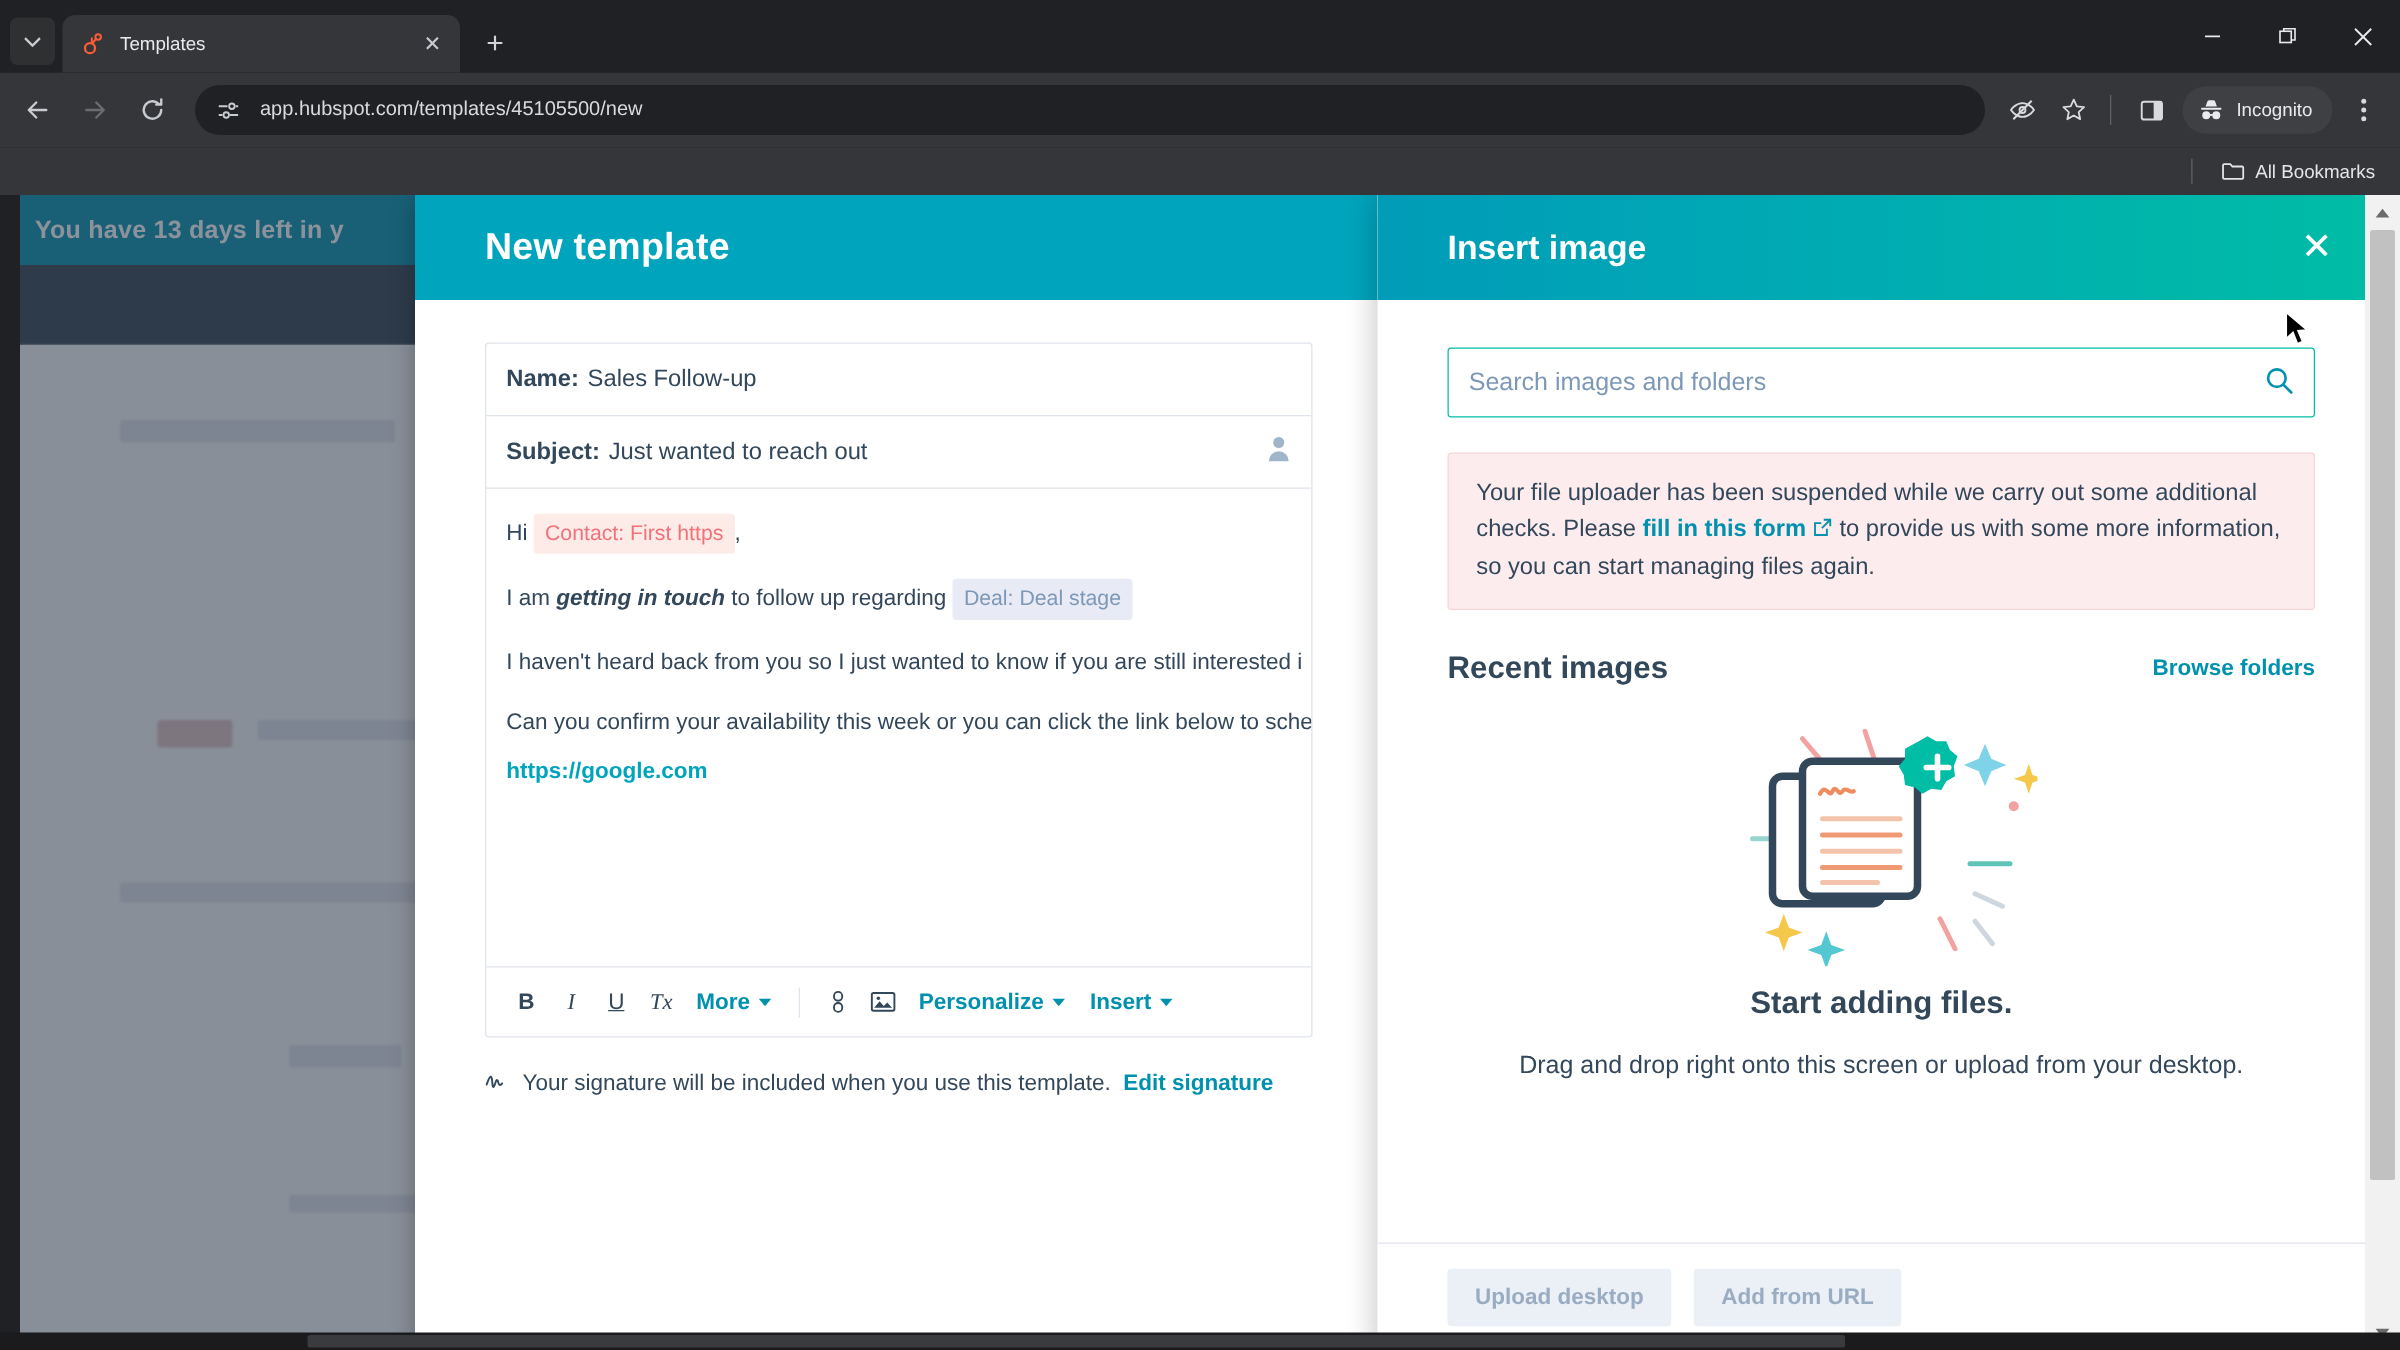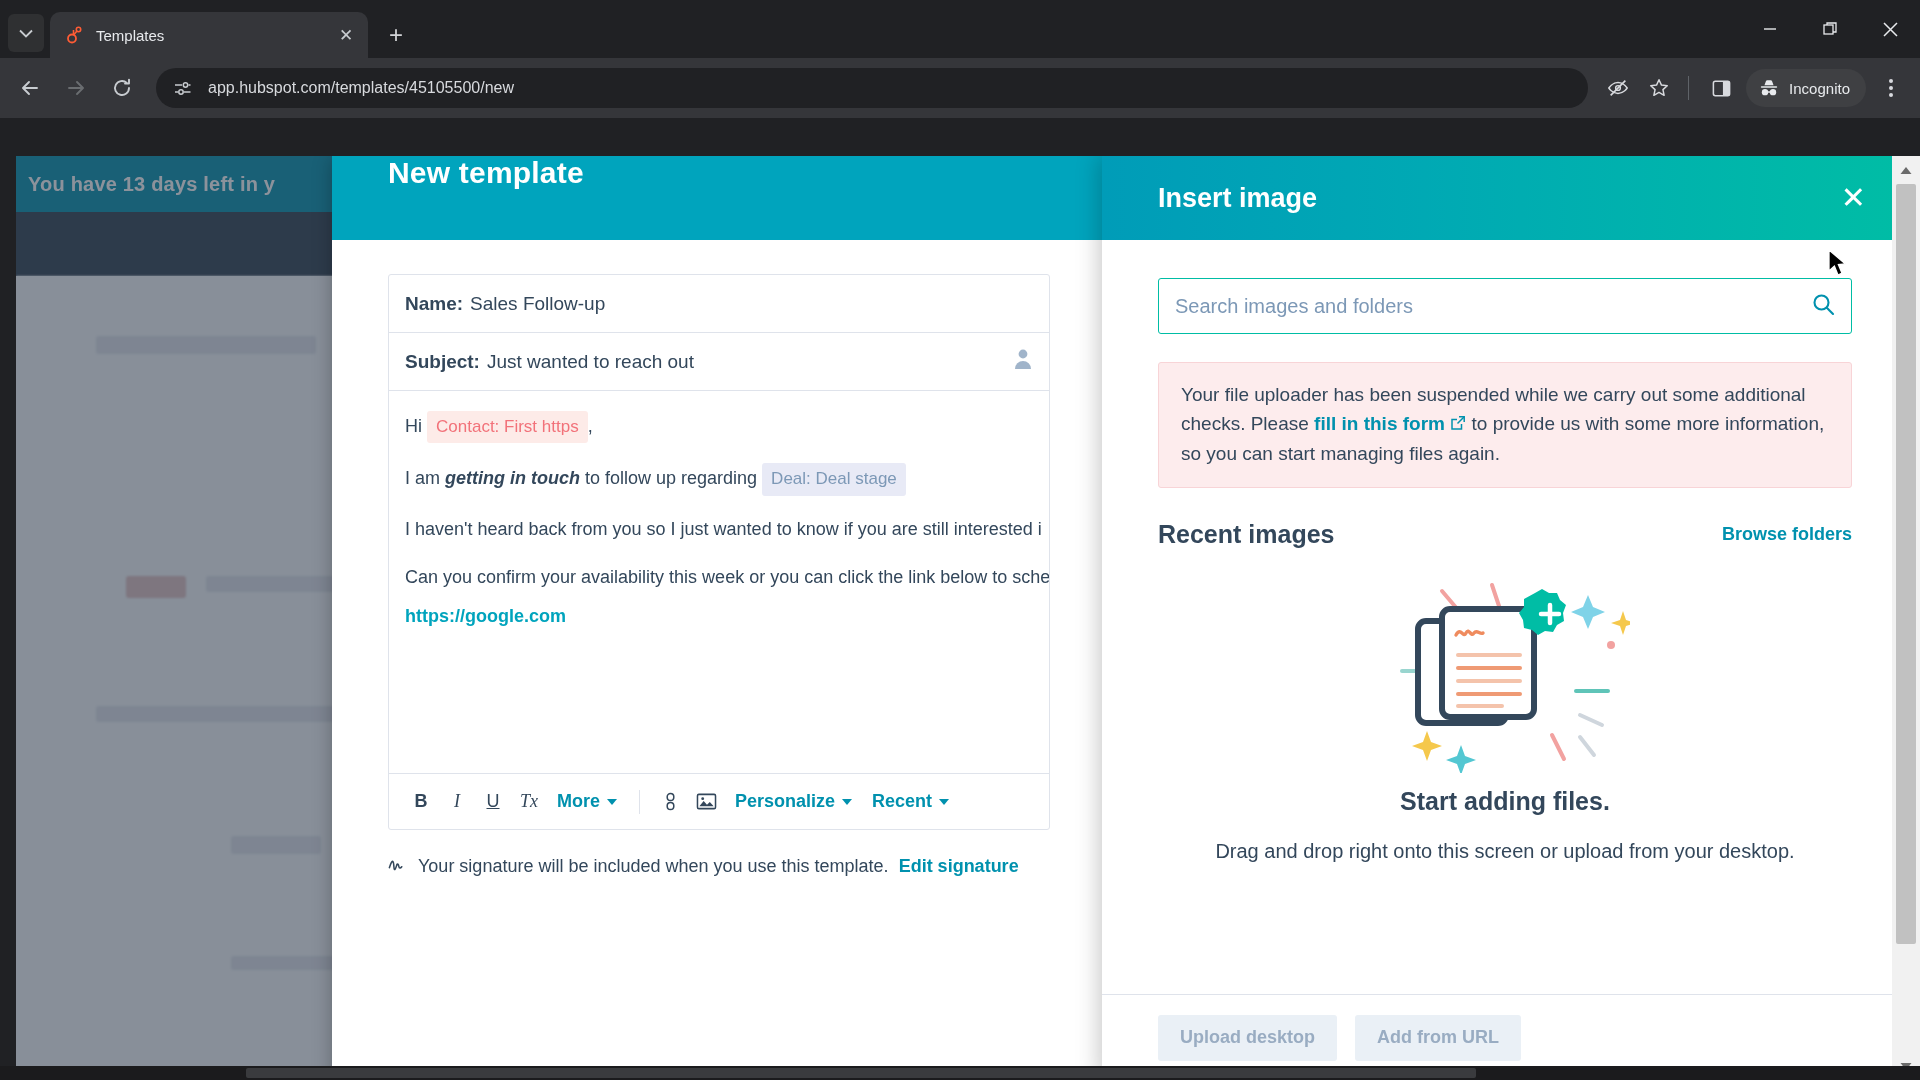--- a/index.html
+++ b/index.html
@@ -112,21 +112,21 @@
   .bg-ph { background: #dfe3eb; border-radius: 3px; position: absolute; }
   .bg-dim { position: absolute; inset: 0; background: rgba(45,56,72,0.55); }
 
   
   .tpl-modal {
     position: absolute; left: 316px; top: 0; width: 774px; height: 924px;
     background: #fff; display: flex; flex-direction: column; overflow: hidden;
     box-shadow: 0 2px 18px rgba(0,0,0,.28);
   }
   .tpl-head {
-    height: 84px; background: #00a4bd; display: flex; padding: 0 0 0 56px;
+    height: 84px; background: #00a4bd; display: flex; align-items: center; padding: 0 0 0 56px;
     flex: 0 0 84px;
   }
   .tpl-head h1 { color: #fff; font-size: 30px; font-weight: 700; letter-spacing: .2px; }
   .tpl-body { flex: 1; padding: 34px 56px 0 56px; display: flex; flex-direction: column; overflow: hidden; }
 
   .editor-card { border: 1px solid #dfe3eb; border-radius: 3px; display: flex; flex-direction: column; flex: 0 0 auto; }
   .fld-row {
     height: 58px; border-bottom: 1px solid #dfe3eb; display: flex; align-items: center;
     padding: 0 16px; font-size: 19px; color: #33475b; gap: 7px;
   }
@@ -354,20 +354,29 @@
       </svg>
       <span>Incognito</span>
     </div>
     <div class="kebab">
       <i></i>
       <i></i>
       <i></i>
     </div>
   </div>
 
+  <div class="bookmarkbar">
+    <div class="bm-sep"></div>
+    <div class="bm-item">
+      <svg width="19" height="16" viewBox="0 0 20 16" fill="none" stroke="#e3e5e8">
+        <path d="M1.5 13.5 V3 a1 1 0 0 1 1 -1 H7.6 l1.8 2 H17.5 a1 1 0 0 1 1 1 v8.5 a1 1 0 0 1 -1 1 H2.5 a1 1 0 0 1 -1 -1z" stroke-width="1.5"></path>
+      </svg>
+      <span>All Bookmarks</span>
+    </div>
+  </div>
 
   <div class="viewport">
 
     <div class="bg-app">
       <div class="bg-banner">You have 13 days left in y</div>
       <div class="bg-nav"></div>
       <div class="bg-body">
         <div class="bg-ph" style="left:80px;top:60px;width:220px;height:18px;"></div>
         <div class="bg-ph" style="left:110px;top:300px;width:60px;height:22px;background:#c88;opacity:.5;"></div>
         <div class="bg-ph" style="left:190px;top:300px;width:640px;height:16px;"></div>
@@ -439,21 +448,21 @@
                 <rect x="1.5" y="2.5" width="19" height="15" rx="1.5"></rect>
                 <path d="M3.5 15 L8 9.5 L11.5 13.5 L14.5 10.5 L18.5 15" fill="#33475b" stroke="none"></path>
                 <circle cx="7" cy="7" r="1.5" fill="#33475b" stroke="none"></circle>
               </svg>
             </div>
             <div class="tool teal">
               <span>Personalize</span>
               <span class="caret"></span>
             </div>
             <div class="tool teal">
-              <span>Recent</span>
+              <span>Insert</span>
               <span class="caret"></span>
             </div>
           </div>
         </div>
 
         <div class="sig-row">
           <span>
             <svg width="20" height="16" viewBox="0 0 22 16" fill="none" stroke="#33475b" stroke-width="1.7" stroke-linecap="round">
               <path d="M1.5 12 c3 -9 4.5 -9 5 -1 .4 6 2 2 3 -1.5 .8 -2.8 2 -1 2.4 1.2 .4 2.6 2 2 3.2 .3"></path>
             </svg>

